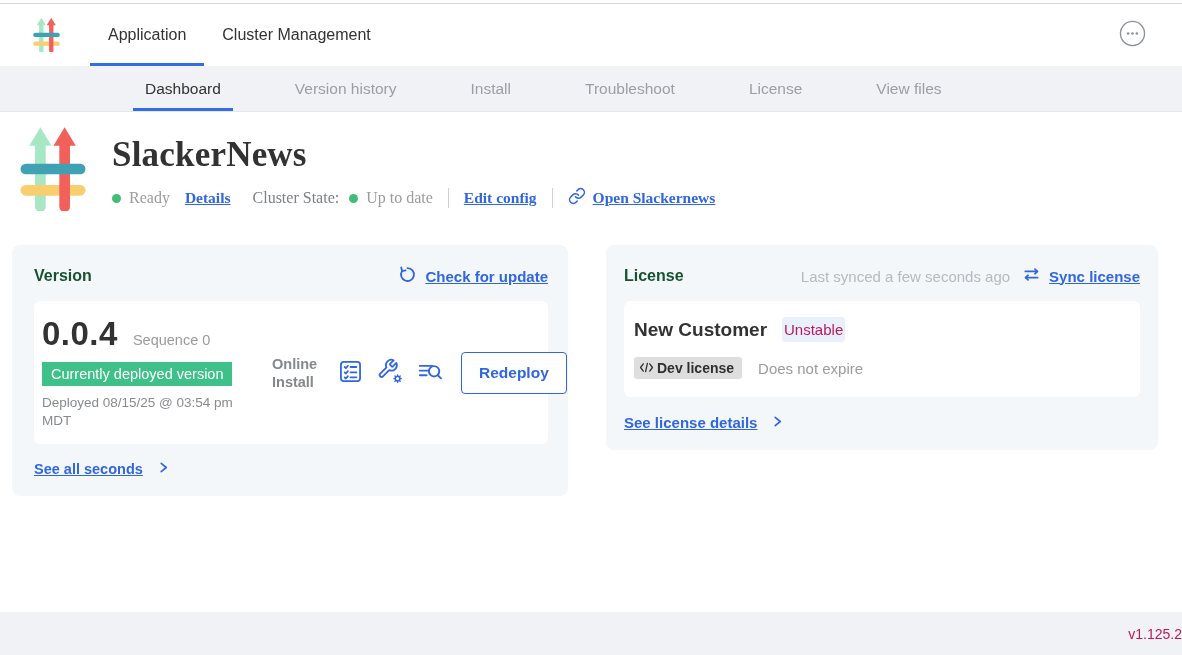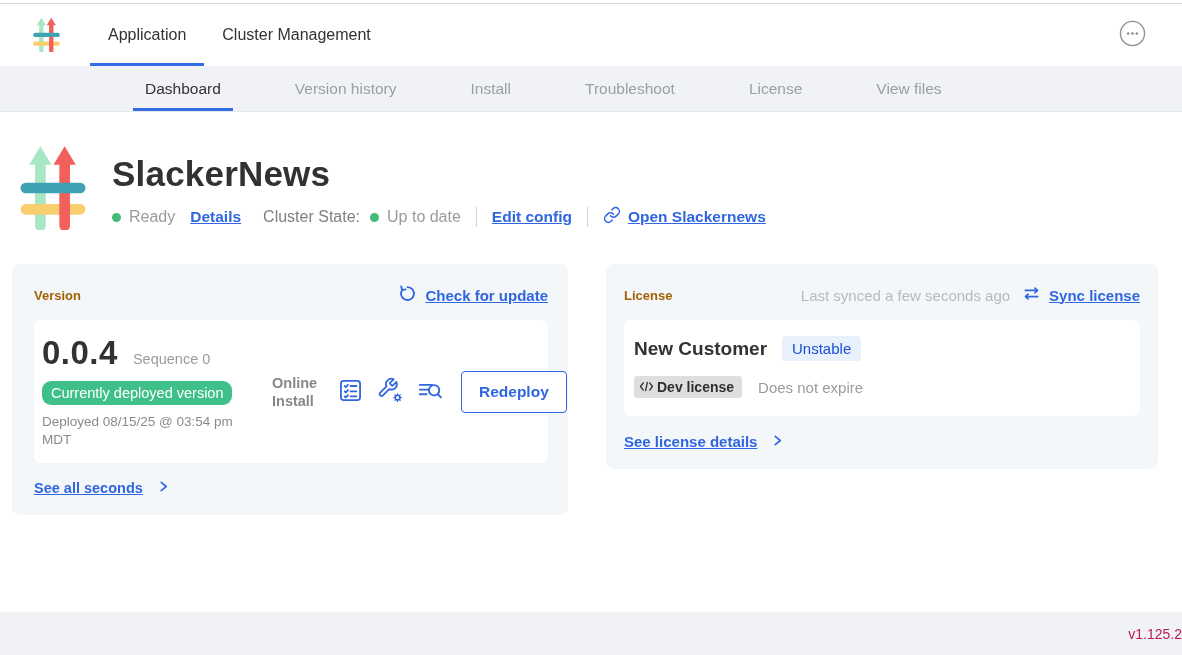--- a/index.html
+++ b/index.html
@@ -23,64 +23,64 @@
   .more-btn { align-self:center; width:27px; height:27px; padding:0; border:none; background:transparent; cursor:pointer; display:flex; align-items:center; justify-content:center; }
 
   
   .subnav { height:46px; background:#f0f2f5; display:flex; padding-left:133px; border-bottom:1px solid #e5e8ea; flex:none; }
   .subnav-tab { display:flex; align-items:center; padding:0 12px; margin-right:50px; font-size:15.5px; color:#9a9ea6; position:relative; cursor:pointer; }
   .subnav-tab.active { color:#323232; }
   .subnav-tab.active::after { content:""; position:absolute; left:0; right:0; bottom:0; height:3px; background:#326de6; }
 
   
   .main { flex:1; background:#fff; }
-  .app-header { display:flex; padding:32px 0 0 20px; }
+  .app-header { display:flex; padding:13px 0 0 20px;font-family:Liberation Serif, serif; }
   .app-header-text { margin-left:26px; padding-top:10px; }
   .app-title { font-size:35px; font-weight:bold; color:#323232; letter-spacing:0.2px; }
   .status-row { display:flex; align-items:center; margin-top:12px; font-size:16px; }
   .dot { width:9px; height:9px; border-radius:50%; background:#44bb77; flex:none; }
   .status-ready { color:#9b9b9b; margin-left:8px; }
   .link { color:#3066e0; text-decoration:underline; font-weight:bold; cursor:pointer; }
   .details-link { margin-left:15px; font-size:15.5px; }
   .cluster-label { color:#7d8185; margin-left:22px; margin-right:10px; }
   .cluster-value { color:#9b9b9b; margin-left:8px; }
   .vdiv { width:1px; height:20px; background:#cfd3d6; margin:0 15px; flex:none; }
   .open-link { display:inline-flex; align-items:center; gap:7px; }
   .open-link svg { flex:none; }
 
   
   .cards { display:flex; align-items:flex-start; gap:38px; margin:30px 24px 0 12px; }
   .card { background:#f4f7f9; border-radius:8px; }
   .version-card { width:556px; padding:20px 20px 18px 22px; }
   .license-card { width:552px; padding:20px 18px 18px 18px; }
   .card-header { display:flex; align-items:center; }
-  .card-title { font-size:13px; font-weight:bold; color:#a16207; }
+  .card-title { font-size:16px; font-weight:bold; color:#14532d; }
   .header-link { margin-left:auto; display:inline-flex; align-items:center; gap:8px; font-size:15px; }
   .header-link svg { flex:none; }
   .inner-card { background:#fff; border-radius:6px; margin-top:14px; box-shadow:0 0 1px rgba(0,0,0,0.04); }
 
   
   .version-inner { padding:14px 14px 14px 8px; display:flex; align-items:center; }
   .version-left { width:218px; flex:none; }
   .version-number-row { display:flex; align-items:baseline; }
   .version-number { font-size:33px; font-weight:bold; color:#323232; letter-spacing:0.5px; }
   .sequence { font-size:14.5px; color:#9b9b9b; margin-left:15px; }
-  .deployed-badge { display:inline-block; margin-top:9px; background:#3fc089; color:#fff; font-size:14.5px; padding:4px 9px; border-radius:9px; }
+  .deployed-badge { display:inline-block; margin-top:9px; background:#3fc089; color:#fff; font-size:14.5px; padding:4px 9px; border-radius:0; }
   .deployed-time { margin-top:8px; font-size:13.5px; color:#888b8e; line-height:1.35; max-width:205px; }
   .version-actions { display:flex; align-items:center; margin-left:12px; gap:13px; }
   .install-type { font-size:14.5px; font-weight:bold; color:#85888b; width:52px; line-height:1.25; flex:none; }
   .icon-btn { background:none; border:none; padding:0; cursor:pointer; display:flex; align-items:center; }
   .redeploy-btn { margin-left:4px; background:#fff; border:1px solid #3066e0; color:#3066e0; font-weight:bold; font-size:15.5px; font-family:inherit; padding:11px 17px; border-radius:4px; cursor:pointer; }
   .see-link { margin-top:17px; display:inline-flex; align-items:center; gap:15px; font-size:14.5px; }
 
   
   .license-inner { padding:16px 16px 18px 10px; }
   .license-row1 { display:flex; align-items:center; }
   .customer-name { font-size:19px; font-weight:bold; color:#323232; }
-  .channel-badge { margin-left:15px; background:#e8f0fc; color:#1d4ed8; font-size:15px; padding:4px 10px; border-radius:4px; }
+  .channel-badge { margin-left:15px; background:#e8f0fc; color:#be185d; font-size:15px; padding:4px 2px; border-radius:4px; }
   .license-row2 { display:flex; align-items:center; margin-top:15px; }
   .type-badge { background:#dedede; color:#2f2f2f; font-weight:bold; font-size:14px; padding:3px 8px 3px 5px; border-radius:3px; display:inline-flex; align-items:center; gap:3px; }
   .expiry { margin-left:16px; color:#9b9b9b; font-size:15px; }
   .synced-text { margin-left:auto; color:#b6babe; font-size:15px; }
   .sync-link { margin-left:12px; display:inline-flex; align-items:center; gap:8px; font-size:15px; }
 
   
   .footer { height:43px; background:#f0f2f5; display:flex; align-items:center; justify-content:flex-end; font-size:14px; color:#be185d; flex:none; }
 </style>
 </head>

